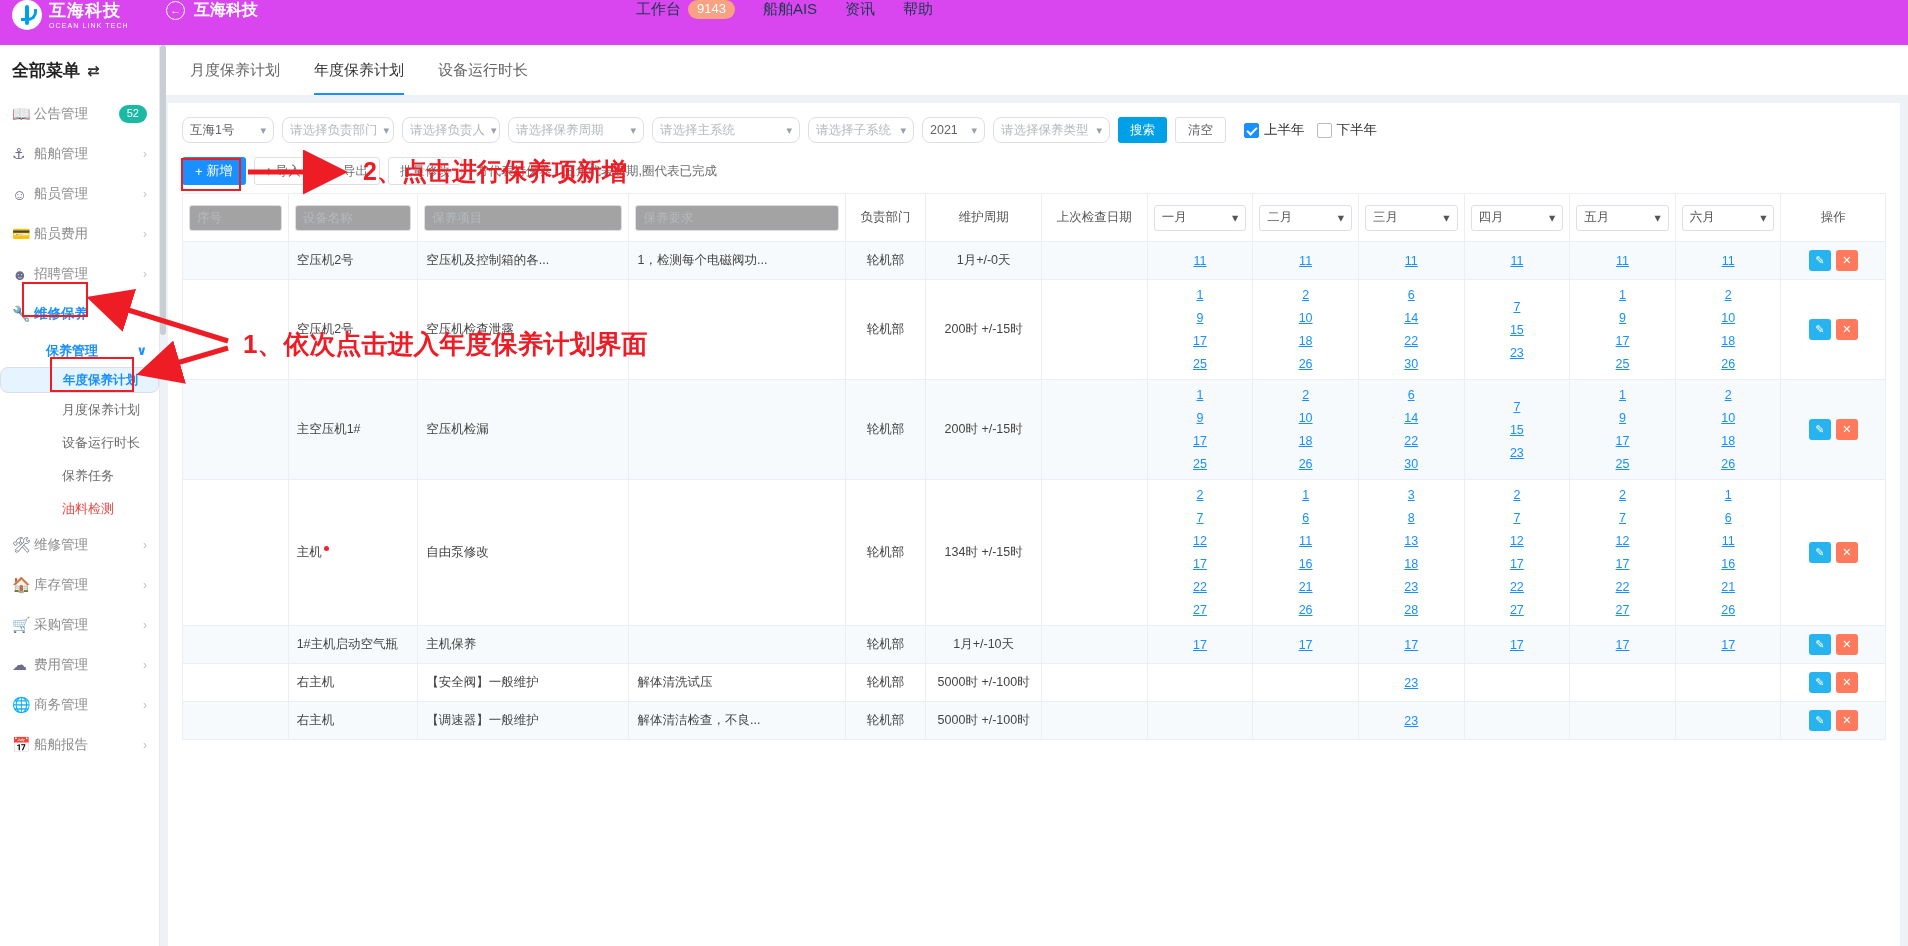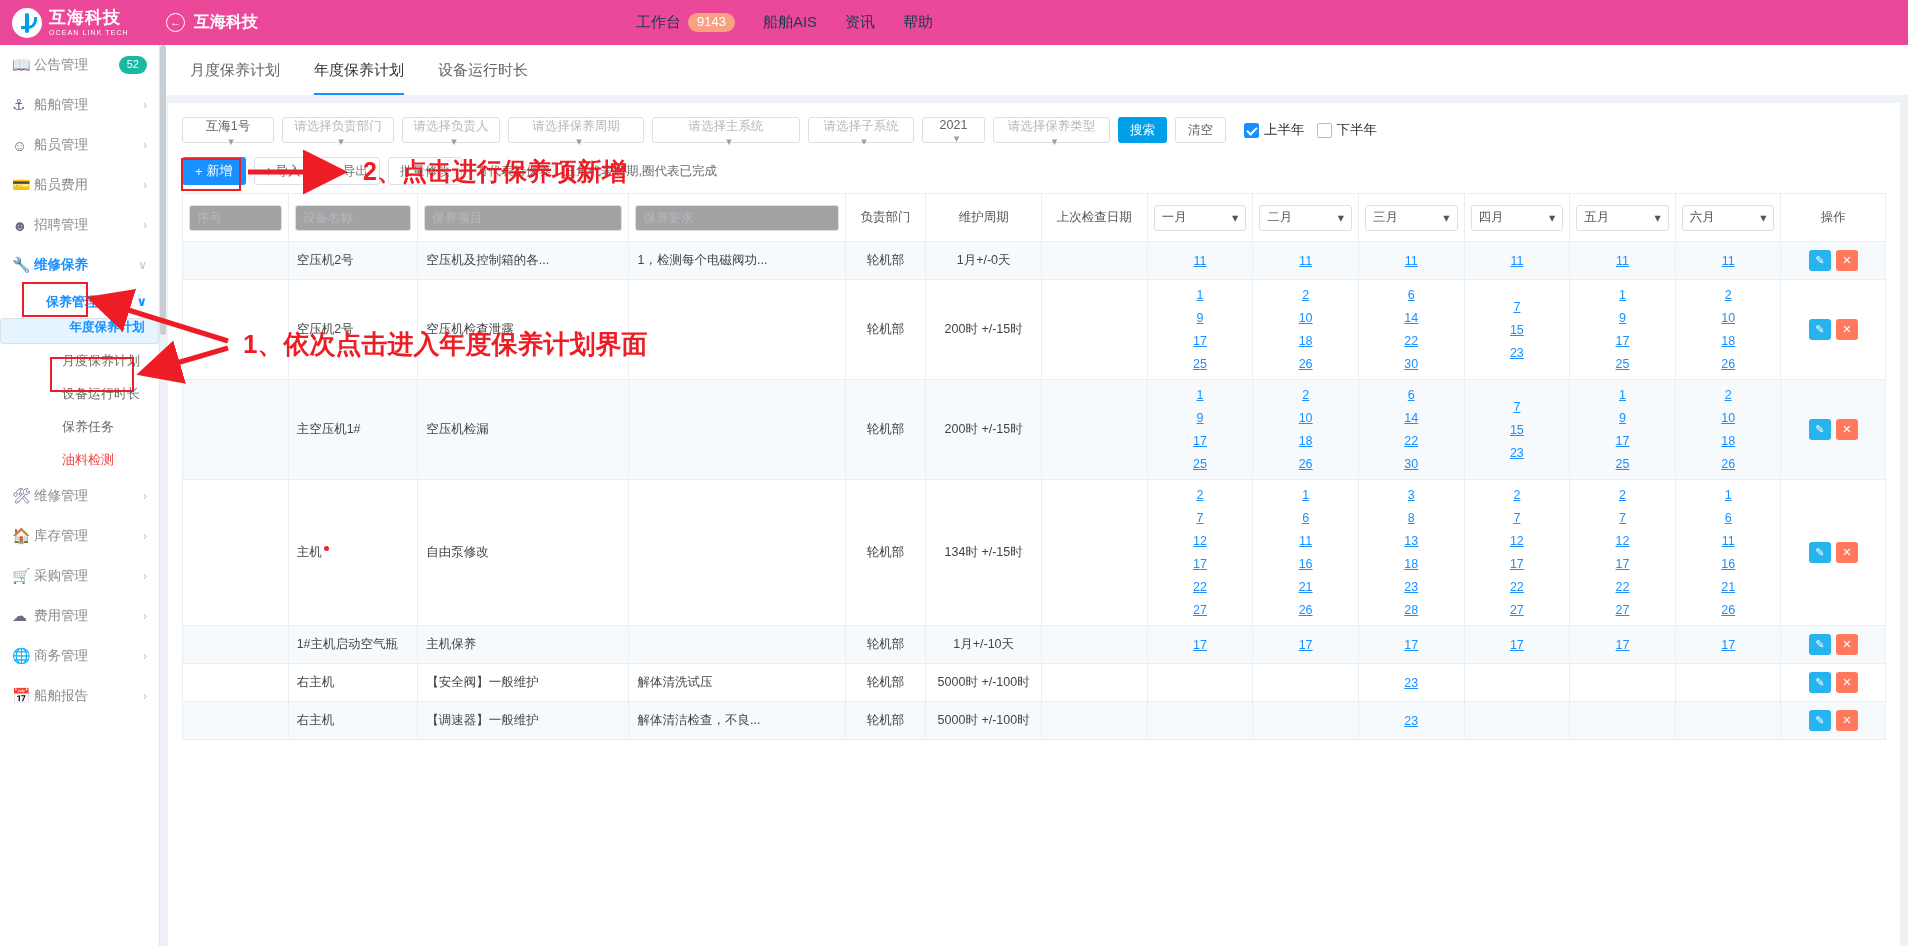--- a/index.html
+++ b/index.html
@@ -5,21 +5,21 @@
   * { box-sizing: border-box; margin: 0; padding: 0; }
   body {
     width: 1908px; height: 946px;
     font-family: "Liberation Sans", "DejaVu Sans", sans-serif;
     font-size: 13px; color: #333; background: #fff;
     overflow: hidden; position: relative;
   }
 
   
   .topbar {
-    height: 45px; background: #ec4899; display: flex; align-items: center;
+    height: 45px; background: #d946ef; display: flex; align-items: flex-start;
     position: relative; z-index: 30;
   }
   .brand { width: 160px; display: flex; align-items: center; gap: 7px; padding-left: 12px; }
   .brand-logo {
     width: 30px; height: 30px; border-radius: 50%; background: #fff;
     position: relative; flex: none;
   }
   .brand-logo::before {
     content: ""; position: absolute; left: 50%; top: 5px; width: 4px; height: 20px;
     background: #00a0e9; transform: translateX(-50%); border-radius: 2px;
@@ -107,23 +107,23 @@
   .main { position: absolute; left: 160px; top: 45px; width: 1748px; height: 901px; background: #eef1f5; }
   .tabbar { background: #fff; height: 50px; display: flex; align-items: center; gap: 34px; padding-left: 30px; }
   .tab { font-size: 15px; color: #666; cursor: pointer; height: 50px; display: flex; align-items: center; position: relative; }
   .tab.on { color: #333; }
   .tab.on::after { content: ""; position: absolute; left: 0; right: 0; bottom: 0; height: 2px; background: #1890ff; }
 
   .panel { background: #fff; margin: 8px 8px 0 8px; height: 843px; padding: 0 14px; position: relative; }
 
   .filters { display: flex; align-items: center; gap: 8px; padding: 14px 0 8px 0; }
   .sel {
-    height: 26px; border: 1px solid #dcdfe6; border-radius: 3px; background: #fff;
+    height: 26px; border: 1px solid #dcdfe6; border-radius: 8px; background: #fff;
     display: flex; align-items: center; justify-content: space-between;
-    padding: 0 7px; font-size: 12.5px; color: #606266; cursor: pointer; white-space: nowrap; flex-direction: column;
+    padding: 0 7px; font-size: 12.5px; color: #606266; cursor: pointer; white-space: nowrap;
   }
   .sel .ph { color: #b4b8bf; }
   .sel .cv { color: #9aa0a8; font-size: 11px; margin-left: 6px; }
   .btn-pri {
     height: 26px; background: #00a0e9; color: #fff; border: none; border-radius: 3px;
     font-size: 12.5px; padding: 0 12px; cursor: pointer; font-family: inherit;
   }
   .btn-def {
     height: 26px; background: #fff; color: #606266; border: 1px solid #dcdfe6;
     border-radius: 3px; font-size: 12.5px; padding: 0 12px; cursor: pointer; font-family: inherit;
@@ -214,20 +214,24 @@
       <span>资讯</span>
     </div>
     <div class="topnav-item">
       <span>帮助</span>
     </div>
   </div>
 
 </div>
 
 <div class="sidebar">
+  <div class="menu-title">
+    <span>全部菜单</span>
+    <span class="swap-ic">⇄</span>
+  </div>
 
   <div class="m-item">
     <span class="mi">📖</span>
     <span class="ml">公告管理</span>
     <span class="m-badge">52</span>
   </div>
   <div class="m-item">
     <span class="mi">⚓</span>
     <span class="ml">船舶管理</span>
     <span class="chev">›</span>

